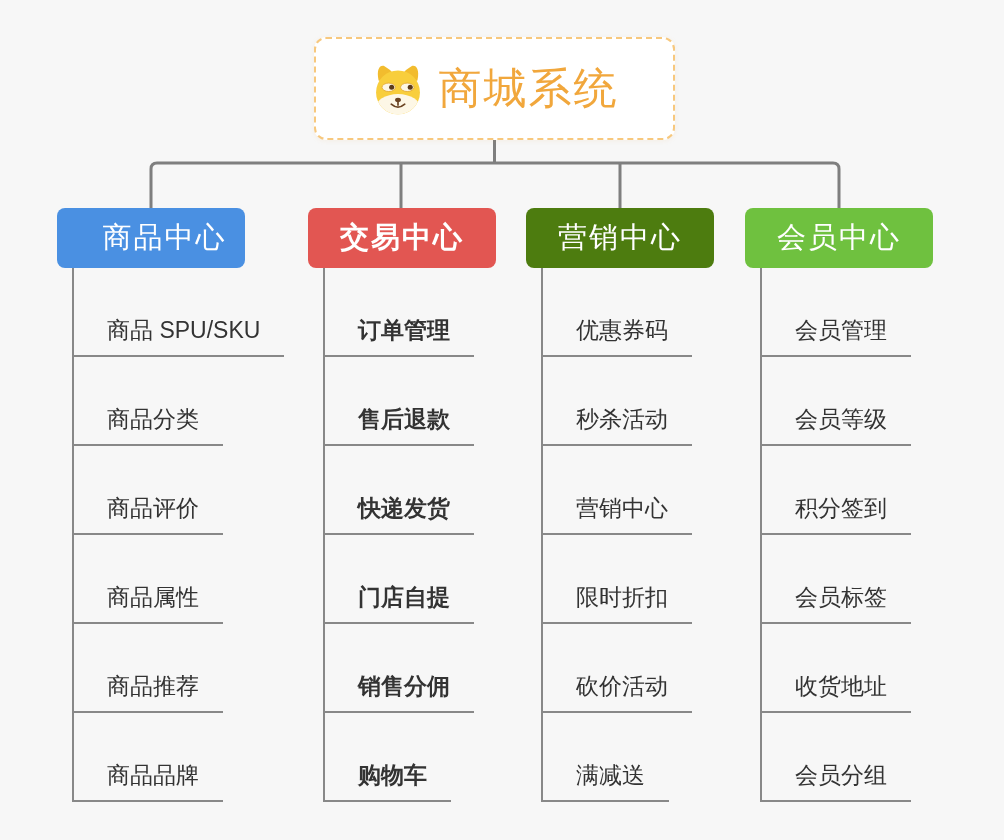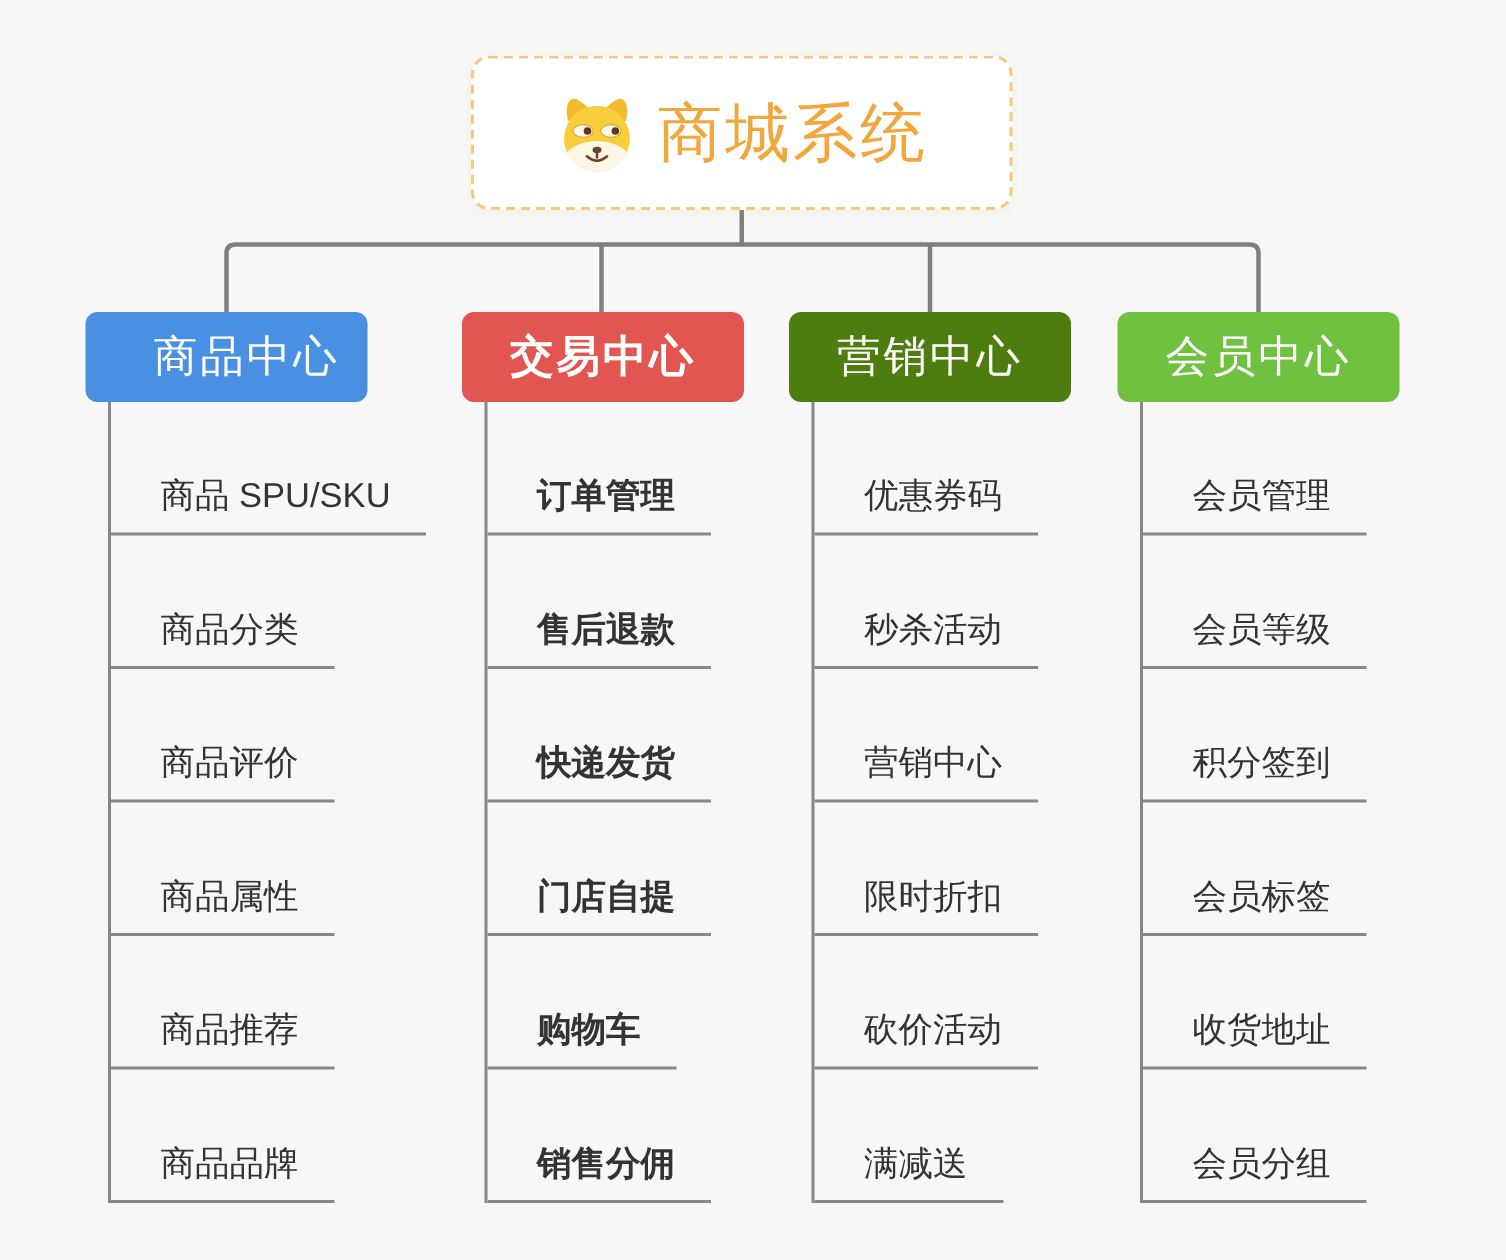--- a/index.html
+++ b/index.html
@@ -153,24 +153,24 @@
       <div class="row">
           <span class="leaf">售后退款</span>
         </div>
       <div class="row">
           <span class="leaf">快递发货</span>
         </div>
       <div class="row">
           <span class="leaf">门店自提</span>
         </div>
       <div class="row">
+          <span class="leaf">销售分佣</span>
+        </div>
+      <div class="row">
           <span class="leaf">购物车</span>
-        </div>
-      <div class="row">
-          <span class="leaf">销售分佣</span>
         </div>
     </div>
   </div>
 
   <div class="branch b2">
     <div class="branch-box bg-orange" style="background-color: #4d7c0f;">营销中心</div>
     <div class="children">
       <div class="row">
           <span class="leaf">优惠券码</span>
         </div>

